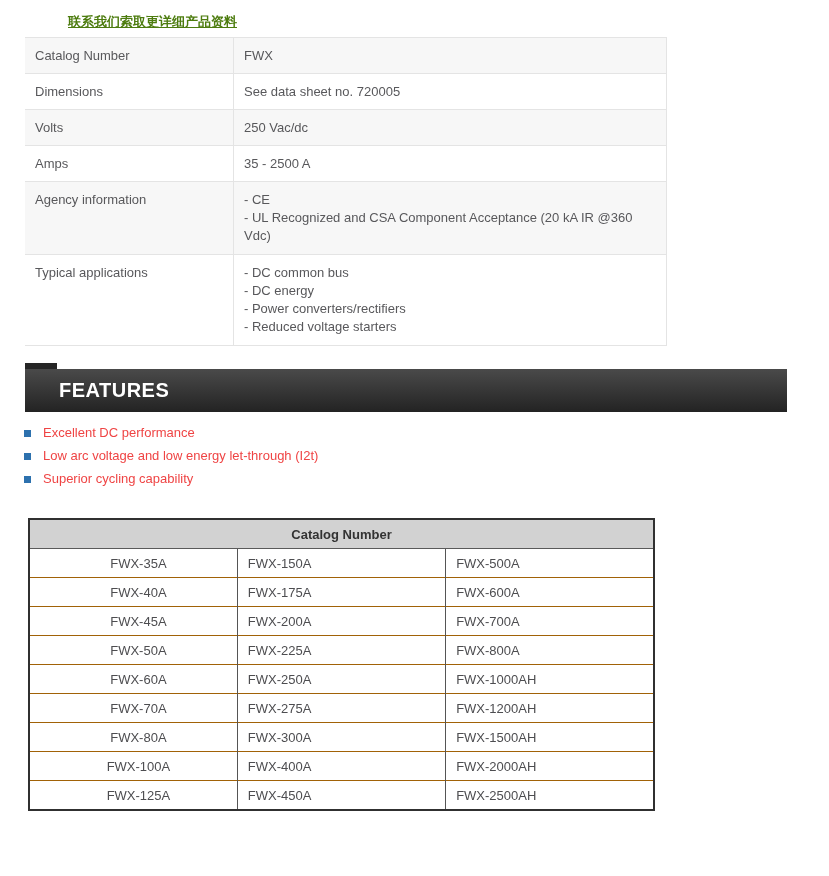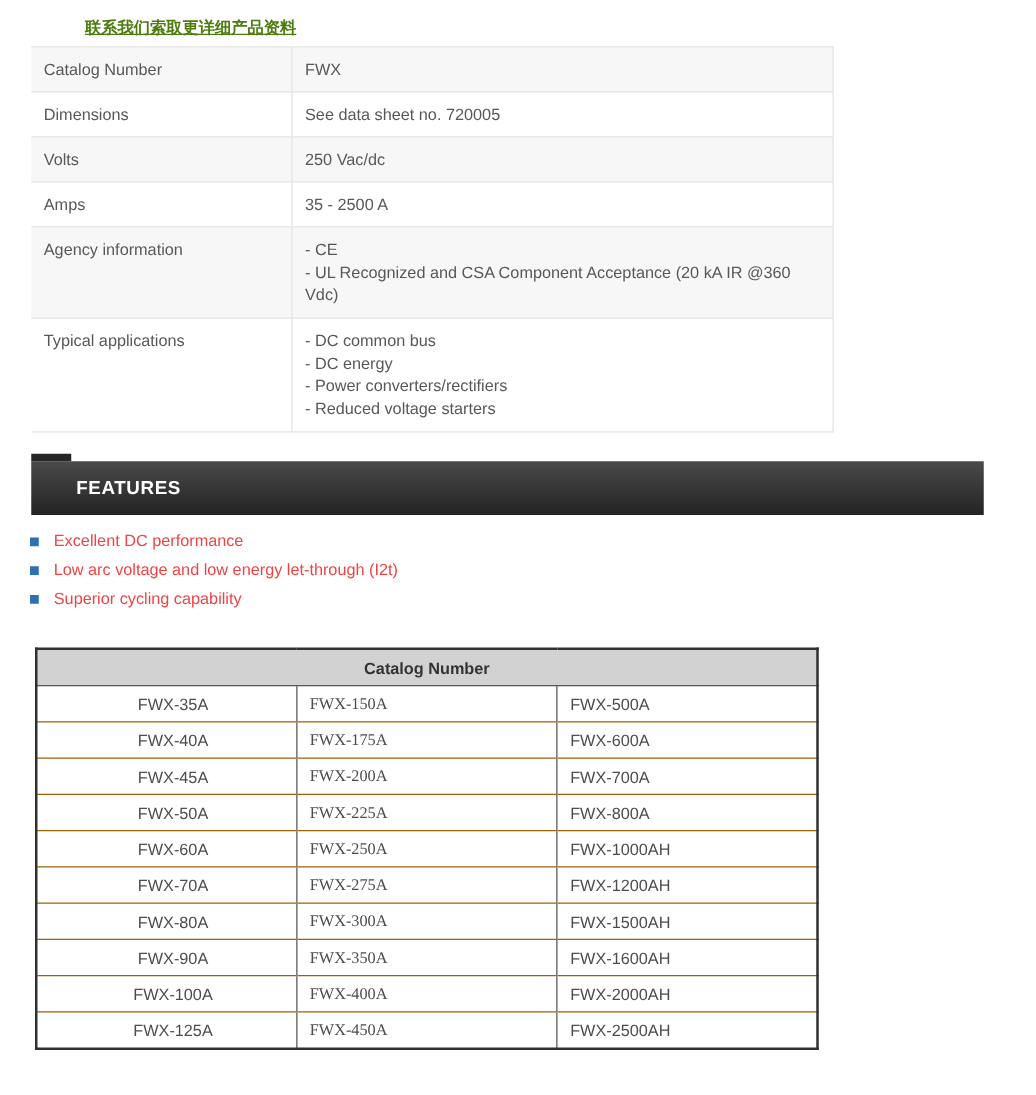--- a/index.html
+++ b/index.html
@@ -68,27 +68,26 @@
   .banner-notch {
     position: absolute;
     left: 0;
     top: -6px;
     width: 32px;
     height: 6px;
     background: #262626;
   }
   .banner-title {
     display: block;
-    padding-left: 18px;
+    padding-left: 34px;
     line-height: 43px;
     color: #ffffff;
     font-weight: bold;
-    font-size: 15px;
+    font-size: 20px;
     letter-spacing: 0.5px;
-    margin-left: 18px;
   }
 
   
   .features-list {
     position: absolute;
     left: 24px;
     top: 425px;
     margin: 0;
     padding: 0;
     list-style: none;
@@ -130,21 +129,21 @@
     border-bottom: 1px solid #5a5a5a;
   }
   .catalog-table td {
     height: 28px;
     padding: 0 0 0 10px;
     vertical-align: middle;
     border-top: 1px solid #a16207;
     border-left: 1px solid #555555;
   }
   .catalog-table td.c0 { width: 224px; border-left: none; text-align: center; }
-  .catalog-table td.c1 { width: 201px; font-family: Liberation Serif, serif; }
+  .catalog-table td.c1 { width: 201px; }
   .catalog-table td.c2 { width: 202px; }
   .catalog-table tbody tr:first-child td { border-top: none; }
 </style>
 </head>
 <body>
 
 <a class="contact-link">联系我们索取更详细产品资料</a>
 
 <table class="spec-table">
   <tbody>
@@ -236,25 +235,20 @@
       <td class="c0">FWX-70A</td>
       <td class="c1">FWX-275A</td>
       <td class="c2">FWX-1200AH</td>
     </tr>
     <tr>
       <td class="c0">FWX-80A</td>
       <td class="c1">FWX-300A</td>
       <td class="c2">FWX-1500AH</td>
     </tr>
     <tr>
-      <td class="c0">FWX-90A</td>
-      <td class="c1">FWX-350A</td>
-      <td class="c2">FWX-1600AH</td>
-    </tr>
-    <tr>
       <td class="c0">FWX-100A</td>
       <td class="c1">FWX-400A</td>
       <td class="c2">FWX-2000AH</td>
     </tr>
     <tr>
       <td class="c0">FWX-125A</td>
       <td class="c1">FWX-450A</td>
       <td class="c2">FWX-2500AH</td>
     </tr>
   </tbody>

